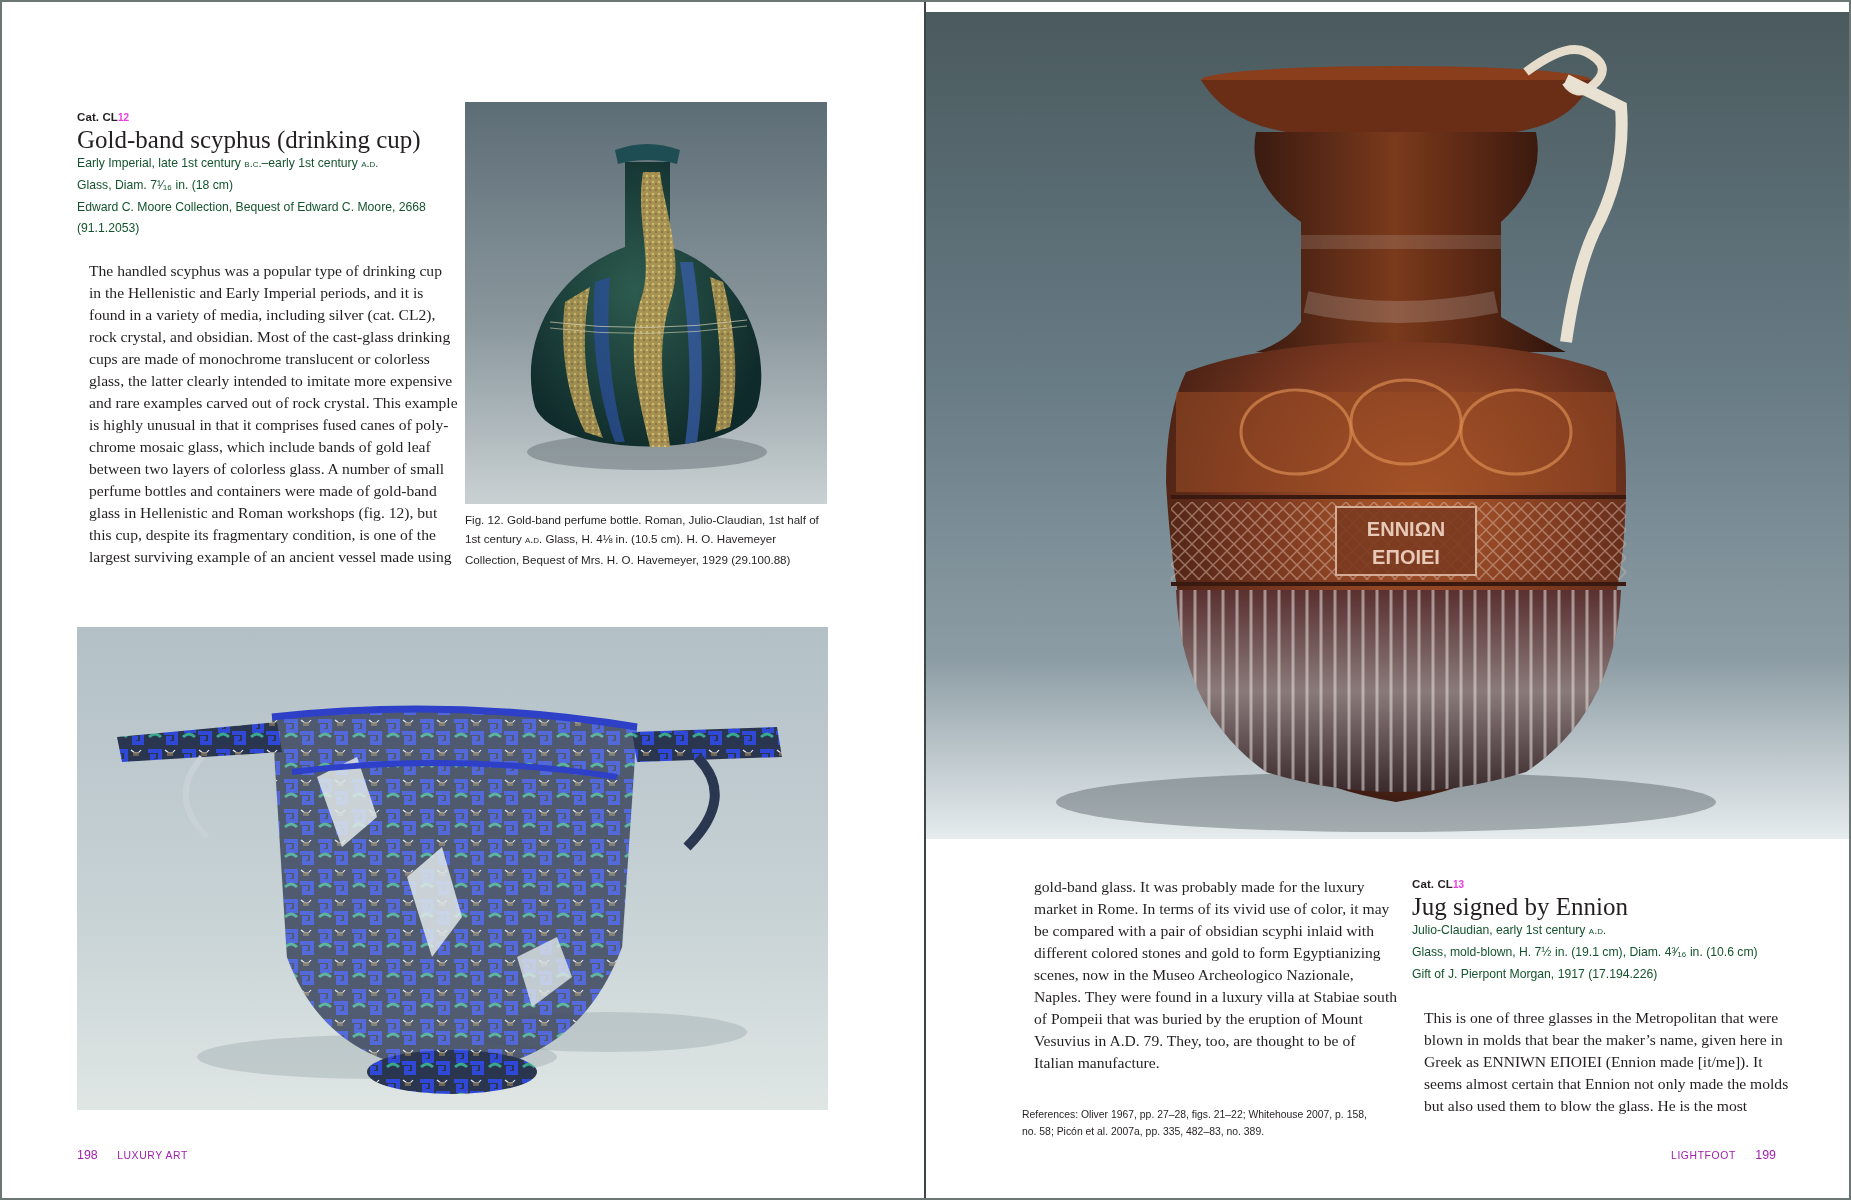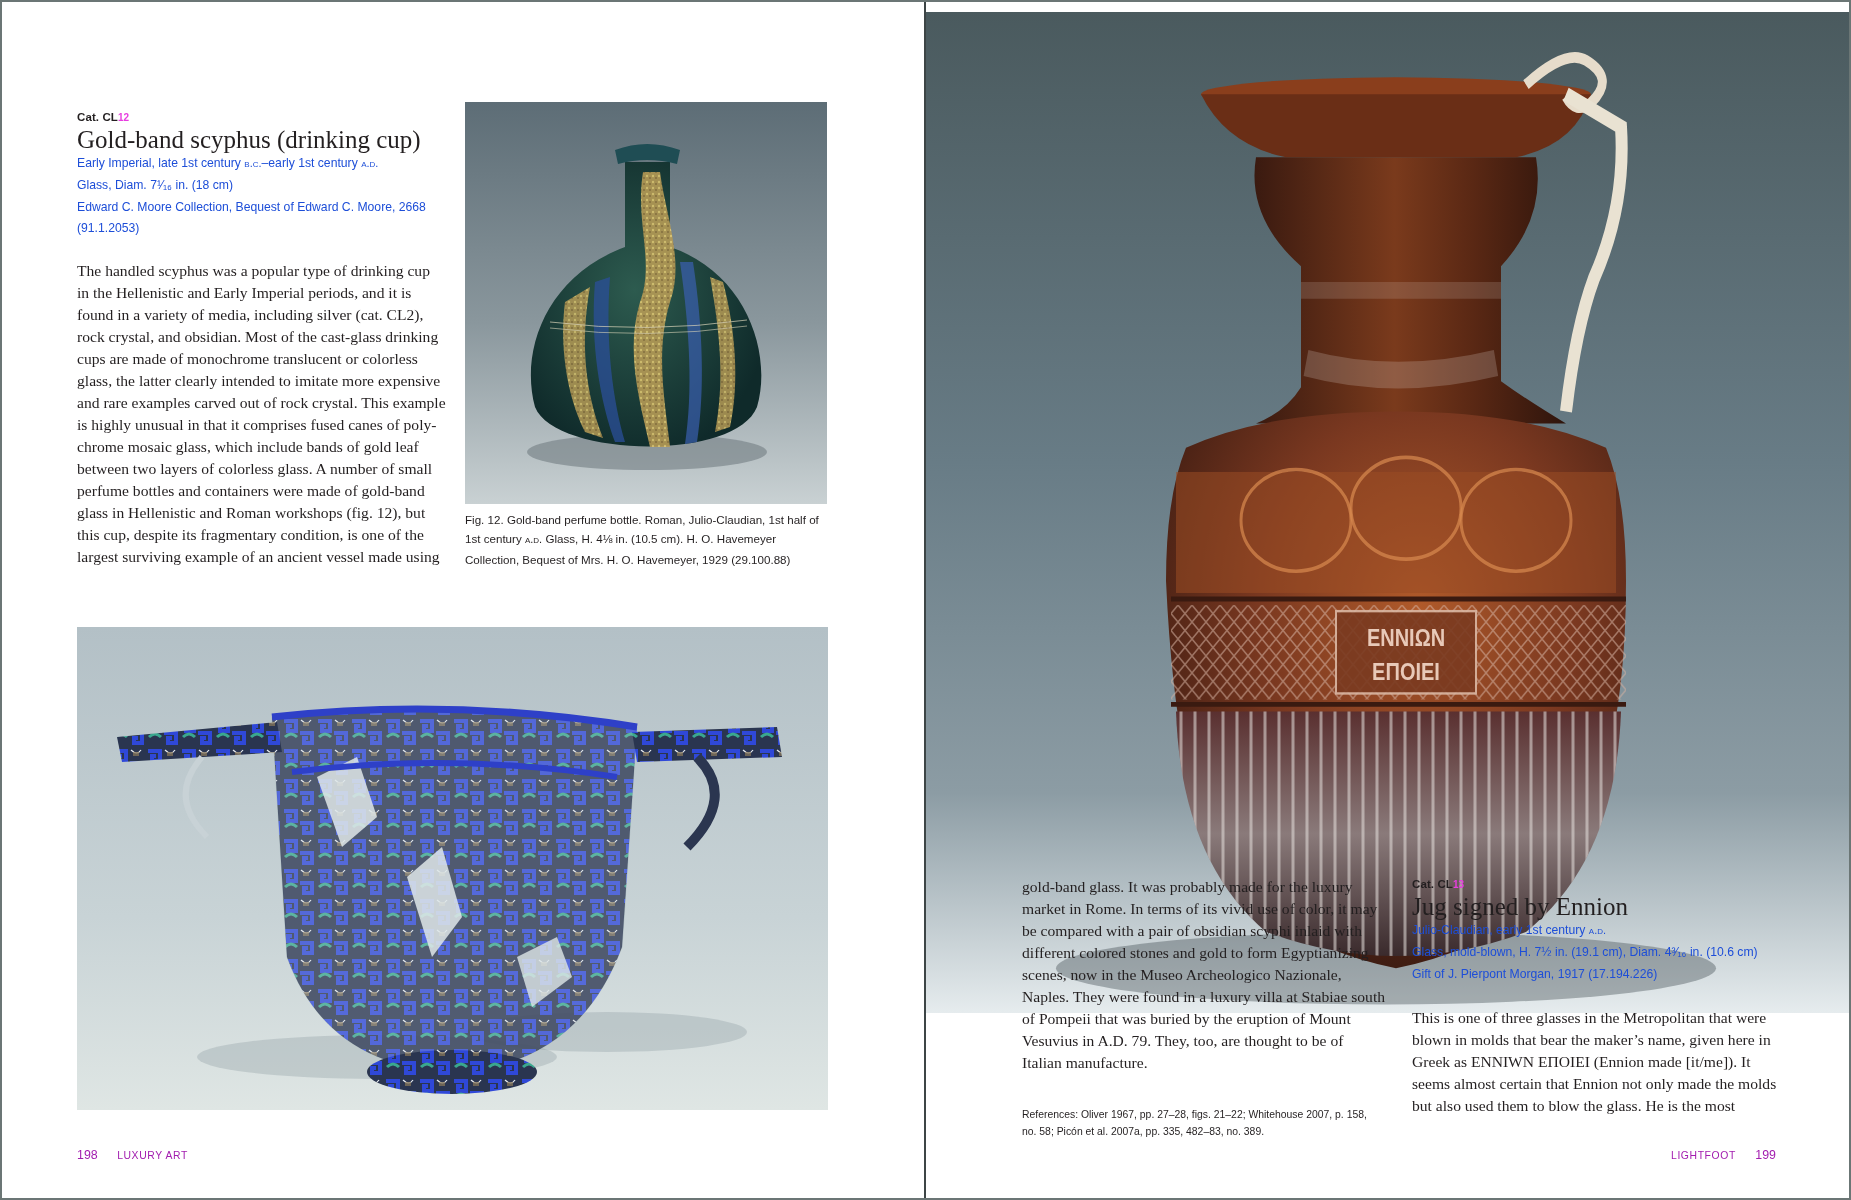--- a/index.html
+++ b/index.html
@@ -21,24 +21,24 @@
   .page-right { left: 926px; width: 925px; }
 
   
   .cat-num {
     font-family: "Liberation Sans", sans-serif; font-weight: bold; font-size: 11.5px; color: #231f20;
     letter-spacing: 0.1px;
   }
   .cat-num .suffix { color: #e83de0; font-size: 10px; }
   .cat-title { font-size: 25px; margin-top: 5px; line-height: 23px; }
   .cat-meta {
-    font-family: "Liberation Sans", sans-serif; font-size: 12.2px; line-height: 21.8px; color: #1d4ed8;
+    font-family: "Liberation Sans", sans-serif; font-size: 12.2px; line-height: 21.8px; color: #14532d;
   }
   .sc { font-variant: small-caps; font-size: 11px; }
-  .body-text { font-size: 15.6px; line-height: 22px; color: #231f20; }
+  .body-text { font-size: 15.6px; line-height: 22px; color: #231f20; margin-left: 12px; }
   .body-text p { margin: 0; }
   .caption {
     font-family: "Liberation Sans", sans-serif; font-size: 11.6px; line-height: 19.4px; color: #231f20;
   }
   .refs {
     font-family: "Liberation Sans", sans-serif; font-size: 10.4px; line-height: 16.5px; color: #231f20; margin-top: 20px;
   }
   .folio {
     position: absolute; top: 1136px;
     font-family: "Liberation Sans", sans-serif; font-size: 12.4px; color: #a21caf;
@@ -161,21 +161,21 @@
   </div>
 
   <div class="folio" style="left:77px;">
     <span>198</span>
     <span class="running" style="margin-left:16px;">LUXURY ART</span>
   </div>
 </div>
 
 <div class="page page-right">
 
-  <div class="photo" style="left:0; top:0; width:925px; height:1001px;" title="Mold-blown amber glass jug signed by Ennion">
+  <div class="photo" style="left:0; top:0; width:925px; height:827px;" title="Mold-blown amber glass jug signed by Ennion">
     <svg viewBox="0 0 925 827" preserveAspectRatio="none">
       <defs>
         <linearGradient id="bgJ" x1="0" y1="0" x2="0" y2="1">
           <stop offset="0" stop-color="#4a5a5e"></stop>
           <stop offset="0.45" stop-color="#687c86"></stop>
           <stop offset="0.78" stop-color="#8c9ca4"></stop>
           <stop offset="1" stop-color="#e6ecee"></stop>
         </linearGradient>
         <linearGradient id="jugNeck" x1="0" y1="0" x2="1" y2="0">
           <stop offset="0" stop-color="#3a1a10"></stop>

